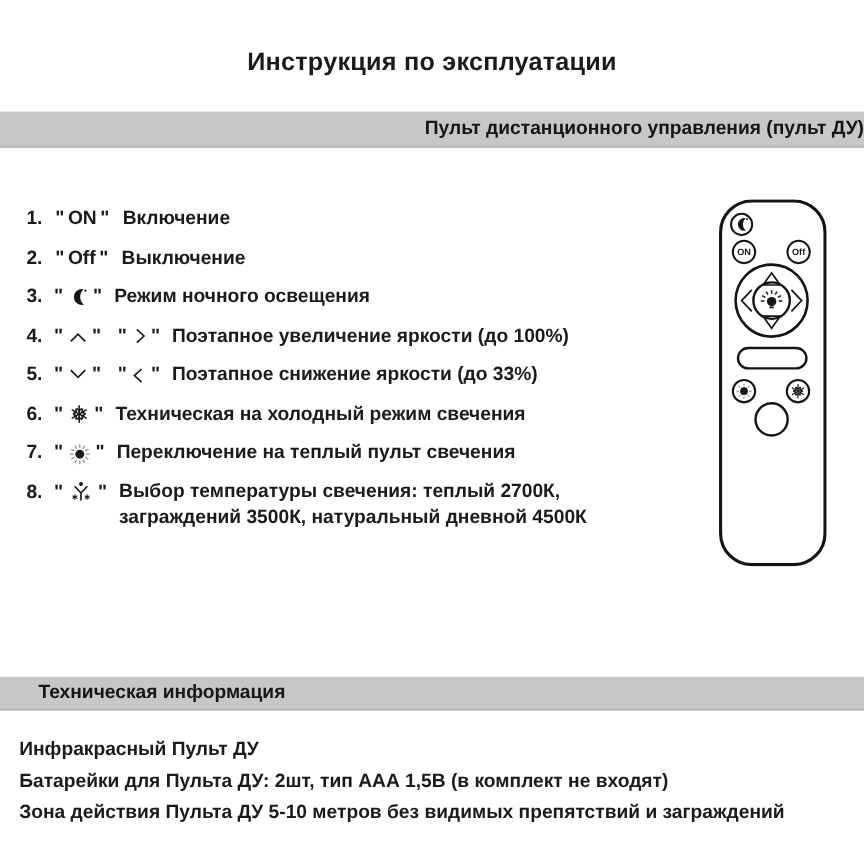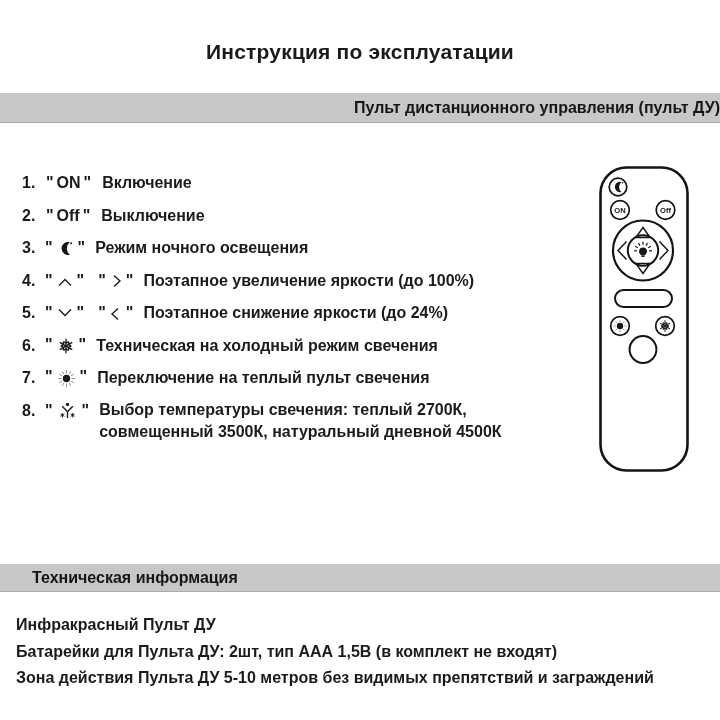--- a/index.html
+++ b/index.html
@@ -77,21 +77,21 @@
       <span class="ins-text">Поэтапное увеличение яркости (до 100%)</span>
     </div>
     <div class="ins-row">
       <span class="ins-num">5.</span>
       <span class="icon-quoted"><span class="q">"</span><span class="ins-icon"><svg width="16" height="13" viewBox="0 0 16 13">
             <polyline points="2,2.5 8,8.5 14,2.5" fill="none" stroke="#1b1b1b" stroke-width="1.4"></polyline>
           </svg></span><span class="q">"</span></span>
       <span class="icon-quoted"><span class="q">"</span><span class="ins-icon"><svg width="12" height="16" viewBox="0 0 12 16">
             <polyline points="8,2.5 2,8 8,13.5" fill="none" stroke="#1b1b1b" stroke-width="1.4"></polyline>
           </svg></span><span class="q">"</span></span>
-      <span class="ins-text">Поэтапное снижение яркости (до 24%)</span>
+      <span class="ins-text">Поэтапное снижение яркости (до 33%)</span>
     </div>
     <div class="ins-row">
       <span class="ins-num">6.</span>
       <span class="icon-quoted"><span class="q">"</span><span class="ins-icon"><svg width="18" height="18" viewBox="0 0 18 18">
             <g stroke="#161616" stroke-width="1.3" fill="none">
               <g>
                 <line x1="9" y1="1.8" x2="9" y2="16.2"></line>
                 <line x1="6.6" y1="4.4" x2="9" y2="6.2"></line>
                 <line x1="11.4" y1="4.4" x2="9" y2="6.2"></line>
                 <line x1="6.6" y1="13.6" x2="9" y2="11.8"></line>
@@ -153,21 +153,21 @@
               </g>
               <g>
                 <line x1="15.6" y1="11.9" x2="15.6" y2="16.5"></line>
                 <line x1="13.6" y1="13.05" x2="17.6" y2="15.35"></line>
                 <line x1="17.6" y1="13.05" x2="13.6" y2="15.35"></line>
               </g>
             </g>
           </svg></span><span class="q">"</span></span>
       <span class="ins-text">
         <div>Выбор температуры свечения: теплый 2700К,</div>
-        <div>совмещенный 3500К, натуральный дневной 4500К</div>
+        <div>заграждений 3500К, натуральный дневной 4500К</div>
       </span>
     </div>
   </div>
 
 <svg id="remote" width="90" height="306" viewBox="0 0 90 306">
   <rect x="1.5" y="1.5" width="87" height="303" rx="26" fill="#ffffff" stroke="#141414" stroke-width="2.6"></rect>
 
   <g>
     <circle cx="19" cy="21" r="8.8" fill="none" stroke="#141414" stroke-width="1.7"></circle>
     <g transform="translate(12.2,14.2) scale(0.8)">

